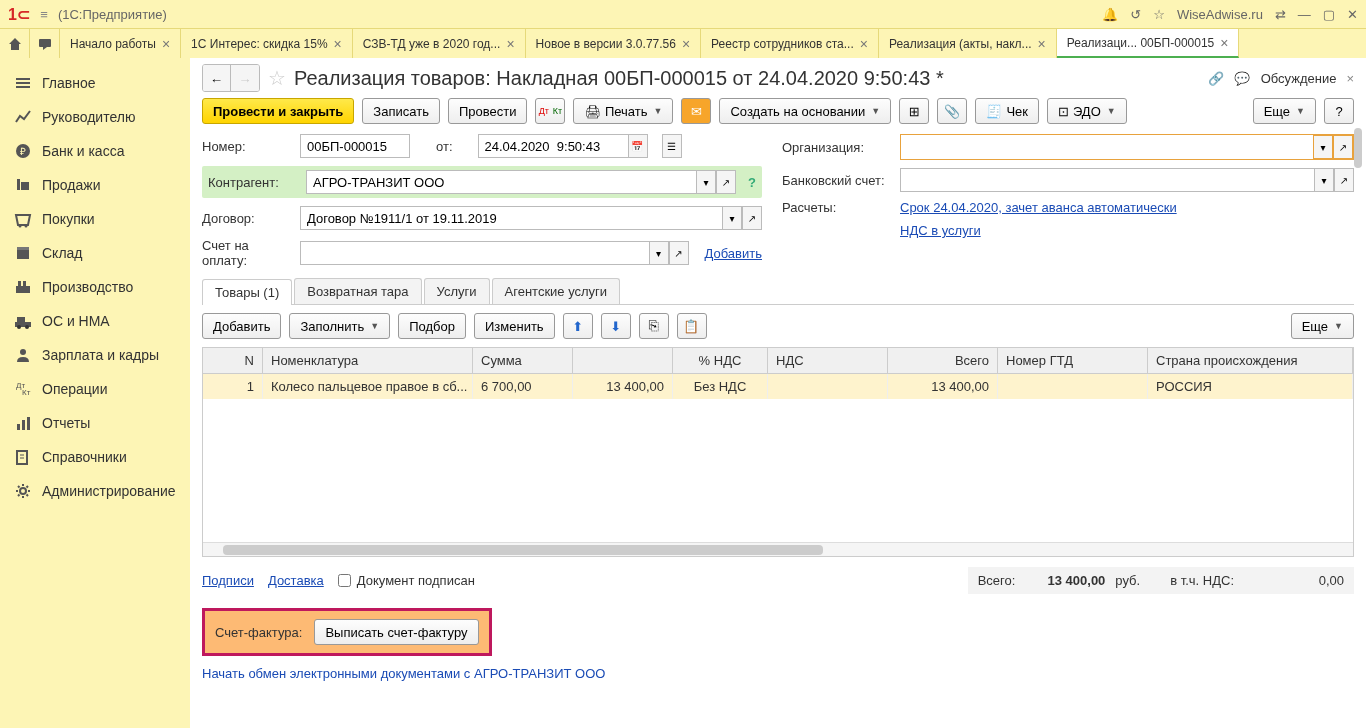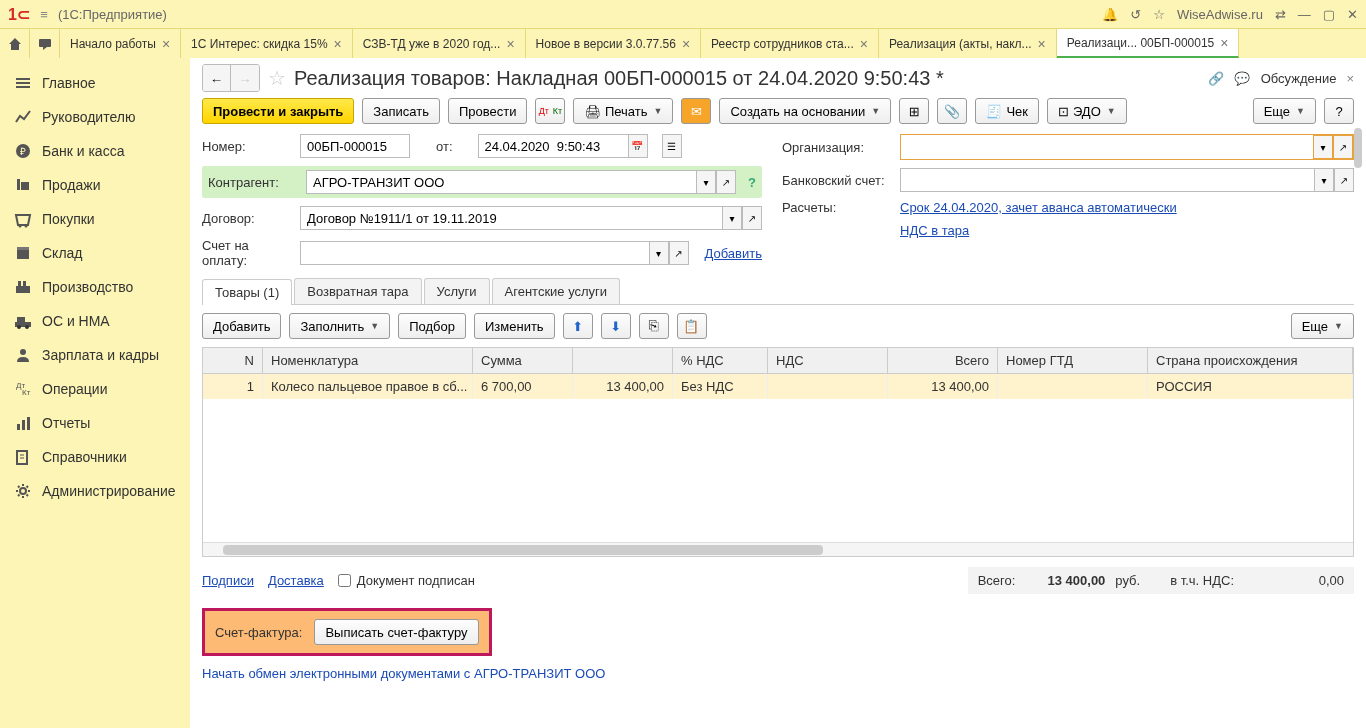--- a/index.html
+++ b/index.html
@@ -71,21 +71,21 @@
 .tbl { border: 1px solid #ccc; }
 .tbl-head { display: flex; background: #f0f0f0; border-bottom: 1px solid #ccc; }
 .tbl-head > div { padding: 5px 8px; border-right: 1px solid #ccc; font-size: 13px; }
 .tbl-row { display: flex; background: #fef3cd; }
 .tbl-row > div { padding: 5px 8px; border-right: 1px solid #eee; font-size: 13px; white-space: nowrap; overflow: hidden; }
 .tbl-body { height: 168px; background: #fff; overflow: hidden; }
 .col-n { width: 60px; text-align: right; }
 .col-nom { width: 210px; }
 .col-sum { width: 100px; }
 .col-sum2 { width: 100px; text-align: right; }
-.col-nds { width: 95px; }
+.col-nds { width: 95px; text-align: center; }
 .col-ndsv { width: 120px; }
 .col-total { width: 110px; text-align: right; }
 .col-gtd { width: 150px; }
 .col-country { flex: 1; }
 .hscroll { height: 14px; background: #f5f5f5; border-top: 1px solid #ddd; position: relative; }
 .hscroll-thumb { position: absolute; left: 20px; width: 600px; height: 10px; top: 2px; background: #ccc; border-radius: 4px; }
 
 
 .footer1 { display: flex; align-items: center; gap: 14px; padding: 10px 0; }
 .footer1 .chk { display: flex; align-items: center; gap: 6px; }
@@ -368,21 +368,21 @@
             <button class="inpbtn">▾</button>
             <button class="inpbtn">↗</button>
           </div>
         </div>
         <div class="formrow">
           <span class="lbl2">Расчеты:</span>
           <span class="link">Срок 24.04.2020, зачет аванса автоматически</span>
         </div>
         <div class="formrow">
           <span class="lbl2"></span>
-          <span class="link">НДС в тара</span>
+          <span class="link">НДС в услуги</span>
         </div>
       </div>
     </div>
 
     <div class="inntabs">
       <div class="inntab active">Товары (1)</div>
       <div class="inntab">Возвратная тара</div>
       <div class="inntab">Услуги</div>
       <div class="inntab">Агентские услуги</div>
     </div>

